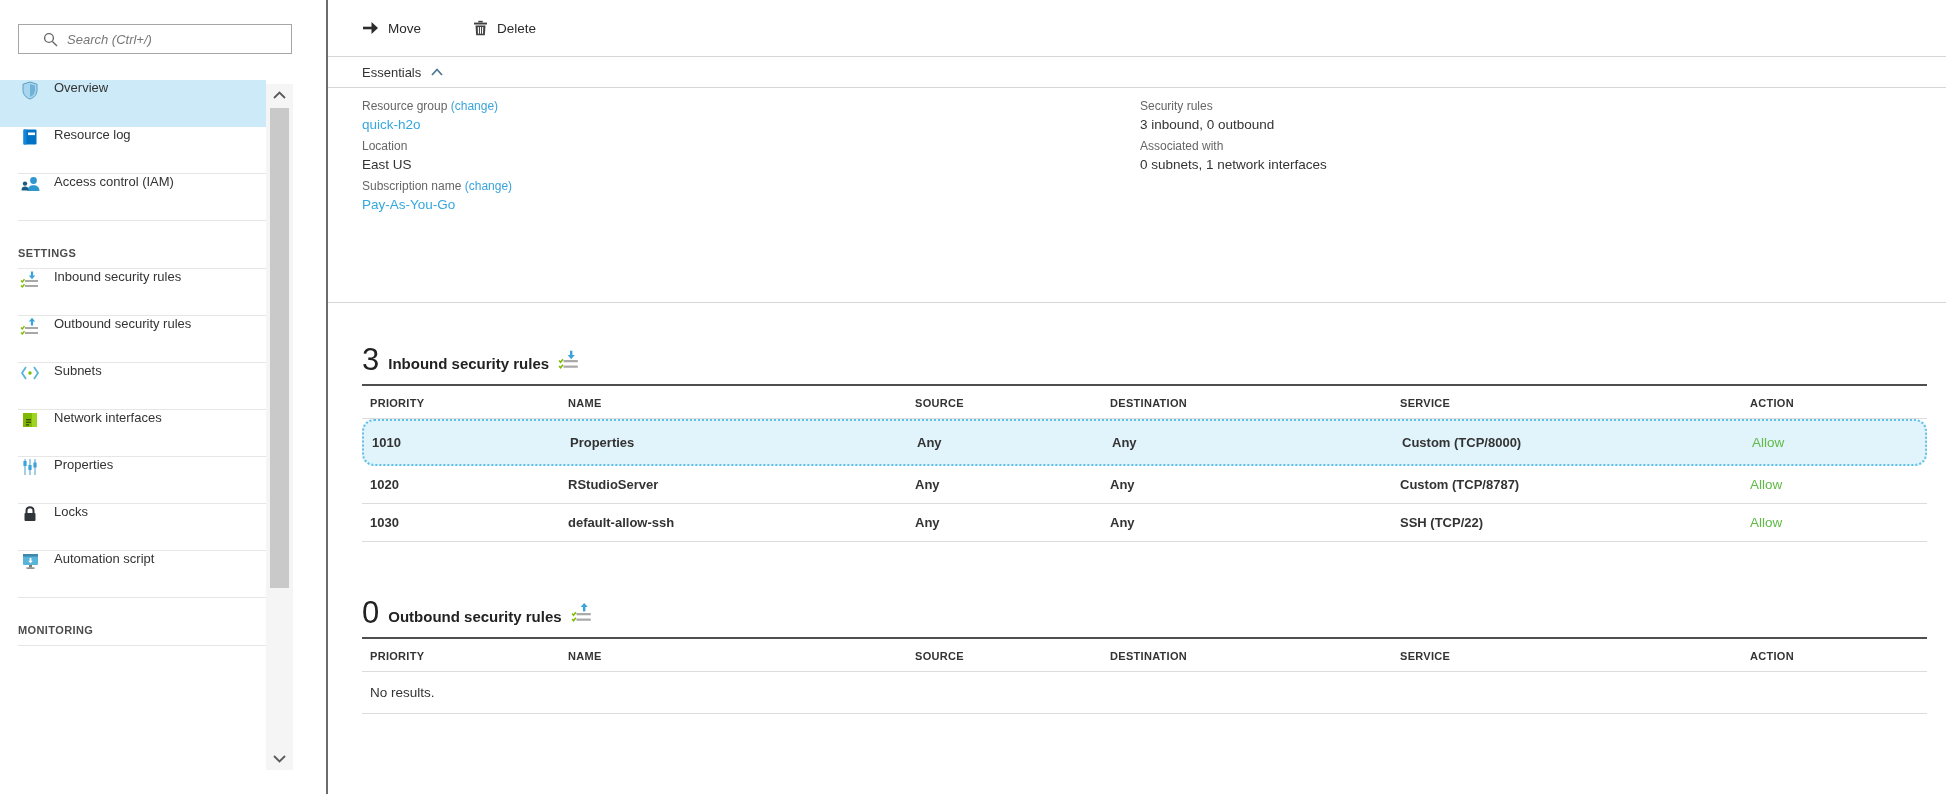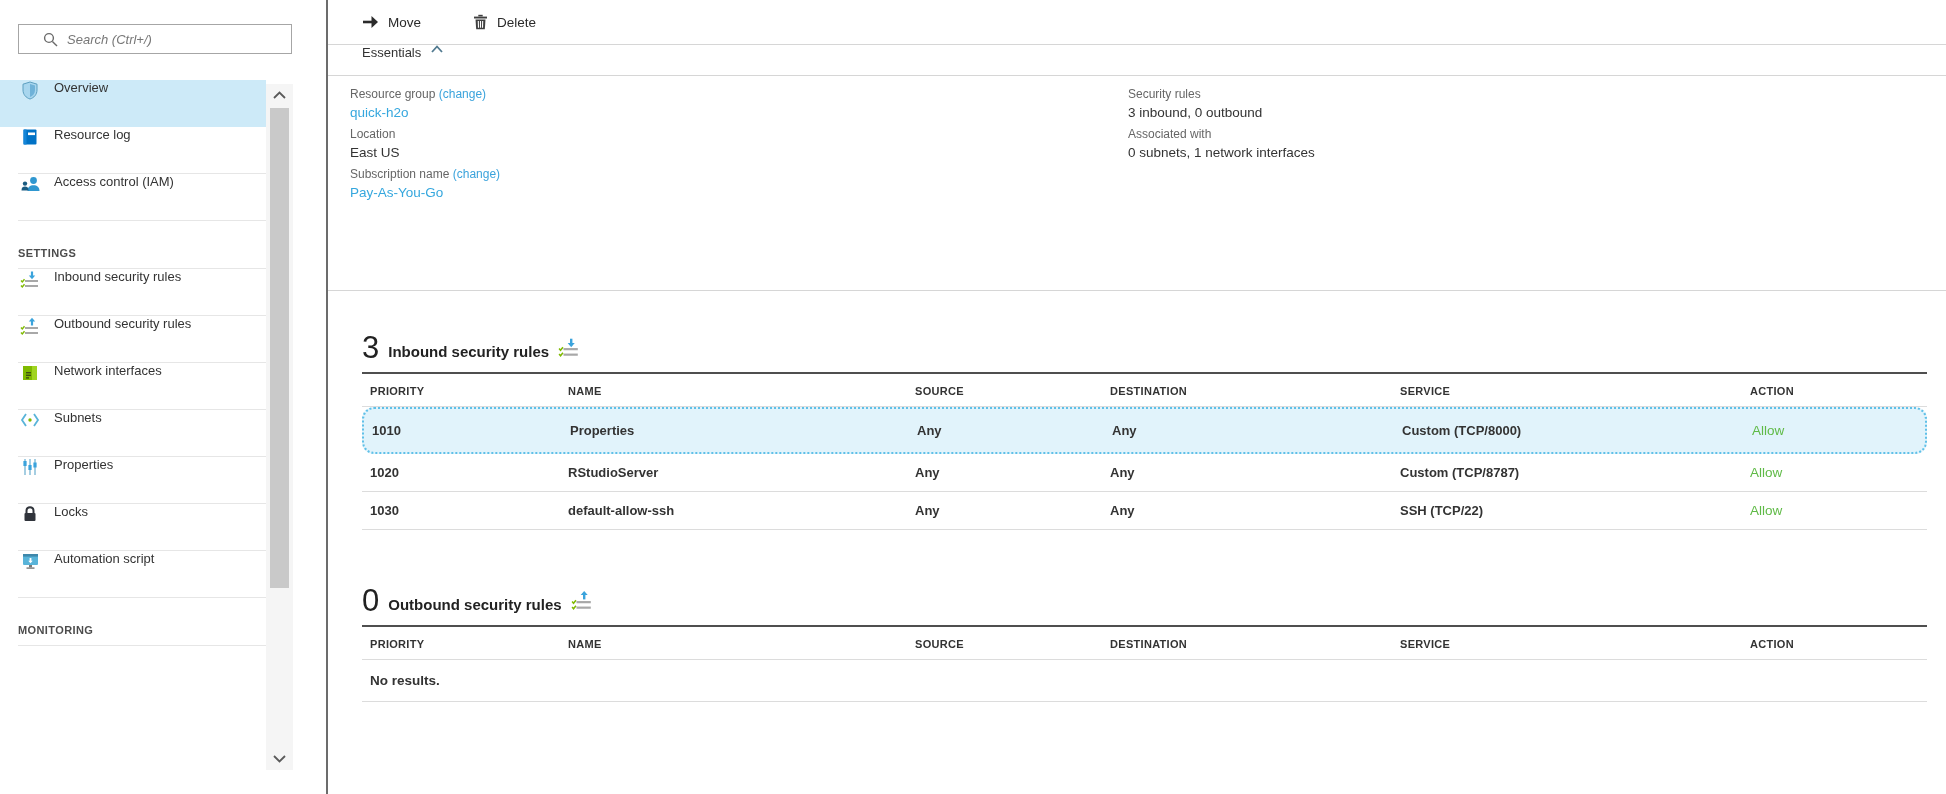--- a/index.html
+++ b/index.html
@@ -29,26 +29,26 @@
   .sb-scroll { position:absolute; left:266px; top:84px; width:27px; height:686px; background:#f5f5f5; }
   .sb-thumb { position:absolute; left:4px; top:24px; width:19px; height:480px; background:#c9c9c9; }
   .sb-up, .sb-down { position:absolute; left:0; width:27px; height:22px; display:flex; align-items:center; justify-content:center; cursor:pointer; }
   .sb-up { top:0; }
   .sb-down { bottom:0; }
 
   .vdivider { position:absolute; left:326px; top:0; width:2px; height:794px; background:#6c6c6c; }
 
   
   .main { position:absolute; left:328px; top:0; right:0; bottom:0; }
-  .toolbar { height:45px; display:flex; align-items:center; gap:52px; padding-left:34px; border-bottom:1px solid #d6d6d6; }
+  .toolbar { height:57px; display:flex; align-items:center; gap:52px; padding-left:34px; border-bottom:1px solid #d6d6d6; }
   .tbtn { display:flex; align-items:center; gap:9px; font-size:13.5px; color:#2b2b2b; cursor:pointer; }
-  .essentials-bar { height:31px; display:flex; gap:10px; padding-left:34px; border-bottom:1px solid #d6d6d6; cursor:pointer; }
+  .essentials-bar { height:31px; display:flex; align-items:center; gap:10px; padding-left:34px; border-bottom:1px solid #d6d6d6; cursor:pointer; }
   .essentials-bar .etitle { font-size:13px; color:#333; }
 
-  .ess-content { display:flex; padding:9px 0 0 22px; height:215px; border-bottom:1px solid #d6d6d6; }
+  .ess-content { display:flex; padding:9px 0 0 34px; height:215px; border-bottom:1px solid #d6d6d6; }
   .ess-col-left { width:778px; }
   .field { margin-bottom:3px; }
   .flabel { font-size:12px; color:#666; line-height:18px; }
   .flabel .chg { color:#3aa3dc; cursor:pointer; }
   .fvalue { font-size:13.5px; color:#333; line-height:19px; }
   .fvalue.link { color:#35a7de; cursor:pointer; }
 
   .sections { padding-left:34px; width:1599px; }
   .tablewrap { width:1565px; }
   .rule-heading { display:flex; align-items:flex-end; gap:9px; }
@@ -57,21 +57,21 @@
   .ricon { padding-bottom:1px; }
   .dark-rule { border-bottom:2px solid #4f4f4f; margin-top:9px; }
 
   .grid { display:grid; grid-template-columns:198px 347px 195px 290px 350px 1fr; }
   .thead { padding:11px 0 9px 0; border-bottom:1px solid #dcdcdc; }
   .th { font-size:11px; font-weight:bold; color:#333; letter-spacing:.3px; padding-left:8px; }
   .trow { align-items:center; height:38px; border-bottom:1px solid #dcdcdc; cursor:pointer; }
   .td { font-size:13px; font-weight:bold; color:#333; padding-left:8px; }
   .td.action { color:#5fba46; font-weight:normal; font-size:13.5px; }
   .trow.selected { height:47px; background:#e1f3fb; border:2px dotted #5fc0e8; border-radius:12px; }
-  .no-results { font-size:13.5px; color:#333; padding:13px 0 13px 8px; border-bottom:1px solid #dcdcdc;font-weight:bold; }
+  .no-results { font-size:13.5px; color:#333; padding:13px 0 13px 8px; border-bottom:1px solid #dcdcdc; }
 
   .mt-inbound { margin-top:42px; }
   .mt-outbound { margin-top:56px; }
 </style>
 </head>
 <body>
 
 <div class="stage">
 
   <div class="sidebar">
@@ -147,40 +147,40 @@
               <rect x="5" y="15" width="13" height="2" fill="#a8a8a8"></rect>
               <path d="M1 10.5 L2.3 12 L4.5 9.3" fill="none" stroke="#7fba00" stroke-width="1.4"></path>
               <path d="M1 15.5 L2.3 17 L4.5 14.3" fill="none" stroke="#7fba00" stroke-width="1.4"></path>
             </svg>
         </span>
         <span class="mlabel">Outbound security rules</span>
       </div>
 
       <div class="mitem">
         <span class="micon">
+          <svg width="20" height="16" viewBox="0 0 20 16">
+              <path d="M6 2 L2 8 L6 14" fill="none" stroke="#59b4d9" stroke-width="1.8"></path>
+              <path d="M14 2 L18 8 L14 14" fill="none" stroke="#59b4d9" stroke-width="1.8"></path>
+              <circle cx="10" cy="8" r="1.7" fill="#7fba00"></circle>
+            </svg>
+        </span>
+        <span class="mlabel">Subnets</span>
+      </div>
+
+      <div class="mitem">
+        <span class="micon">
           <svg width="18" height="18" viewBox="0 0 18 18">
               <rect x="2" y="2" width="14" height="14" fill="#7fba00"></rect>
               <rect x="11" y="2" width="5" height="14" fill="#a0d421"></rect>
               <rect x="5" y="8" width="5" height="1.4" fill="#3e4f12"></rect>
               <rect x="5" y="10.6" width="5" height="1.4" fill="#3e4f12"></rect>
               <rect x="5" y="13.2" width="3" height="1.4" fill="#3e4f12"></rect>
             </svg>
         </span>
         <span class="mlabel">Network interfaces</span>
-      </div>
-
-      <div class="mitem">
-        <span class="micon">
-          <svg width="20" height="16" viewBox="0 0 20 16">
-              <path d="M6 2 L2 8 L6 14" fill="none" stroke="#59b4d9" stroke-width="1.8"></path>
-              <path d="M14 2 L18 8 L14 14" fill="none" stroke="#59b4d9" stroke-width="1.8"></path>
-              <circle cx="10" cy="8" r="1.7" fill="#7fba00"></circle>
-            </svg>
-        </span>
-        <span class="mlabel">Subnets</span>
       </div>
 
       <div class="mitem">
         <span class="micon">
           <svg width="18" height="18" viewBox="0 0 18 18">
               <line x1="4" y1="1" x2="4" y2="17" stroke="#a5cee2" stroke-width="2"></line>
               <line x1="9" y1="1" x2="9" y2="17" stroke="#a5cee2" stroke-width="2"></line>
               <line x1="14" y1="1" x2="14" y2="17" stroke="#a5cee2" stroke-width="2"></line>
               <rect x="2.4" y="3" width="3.2" height="5" fill="#3aa3dc"></rect>
               <rect x="7.4" y="7" width="3.2" height="5" fill="#3aa3dc"></rect>

